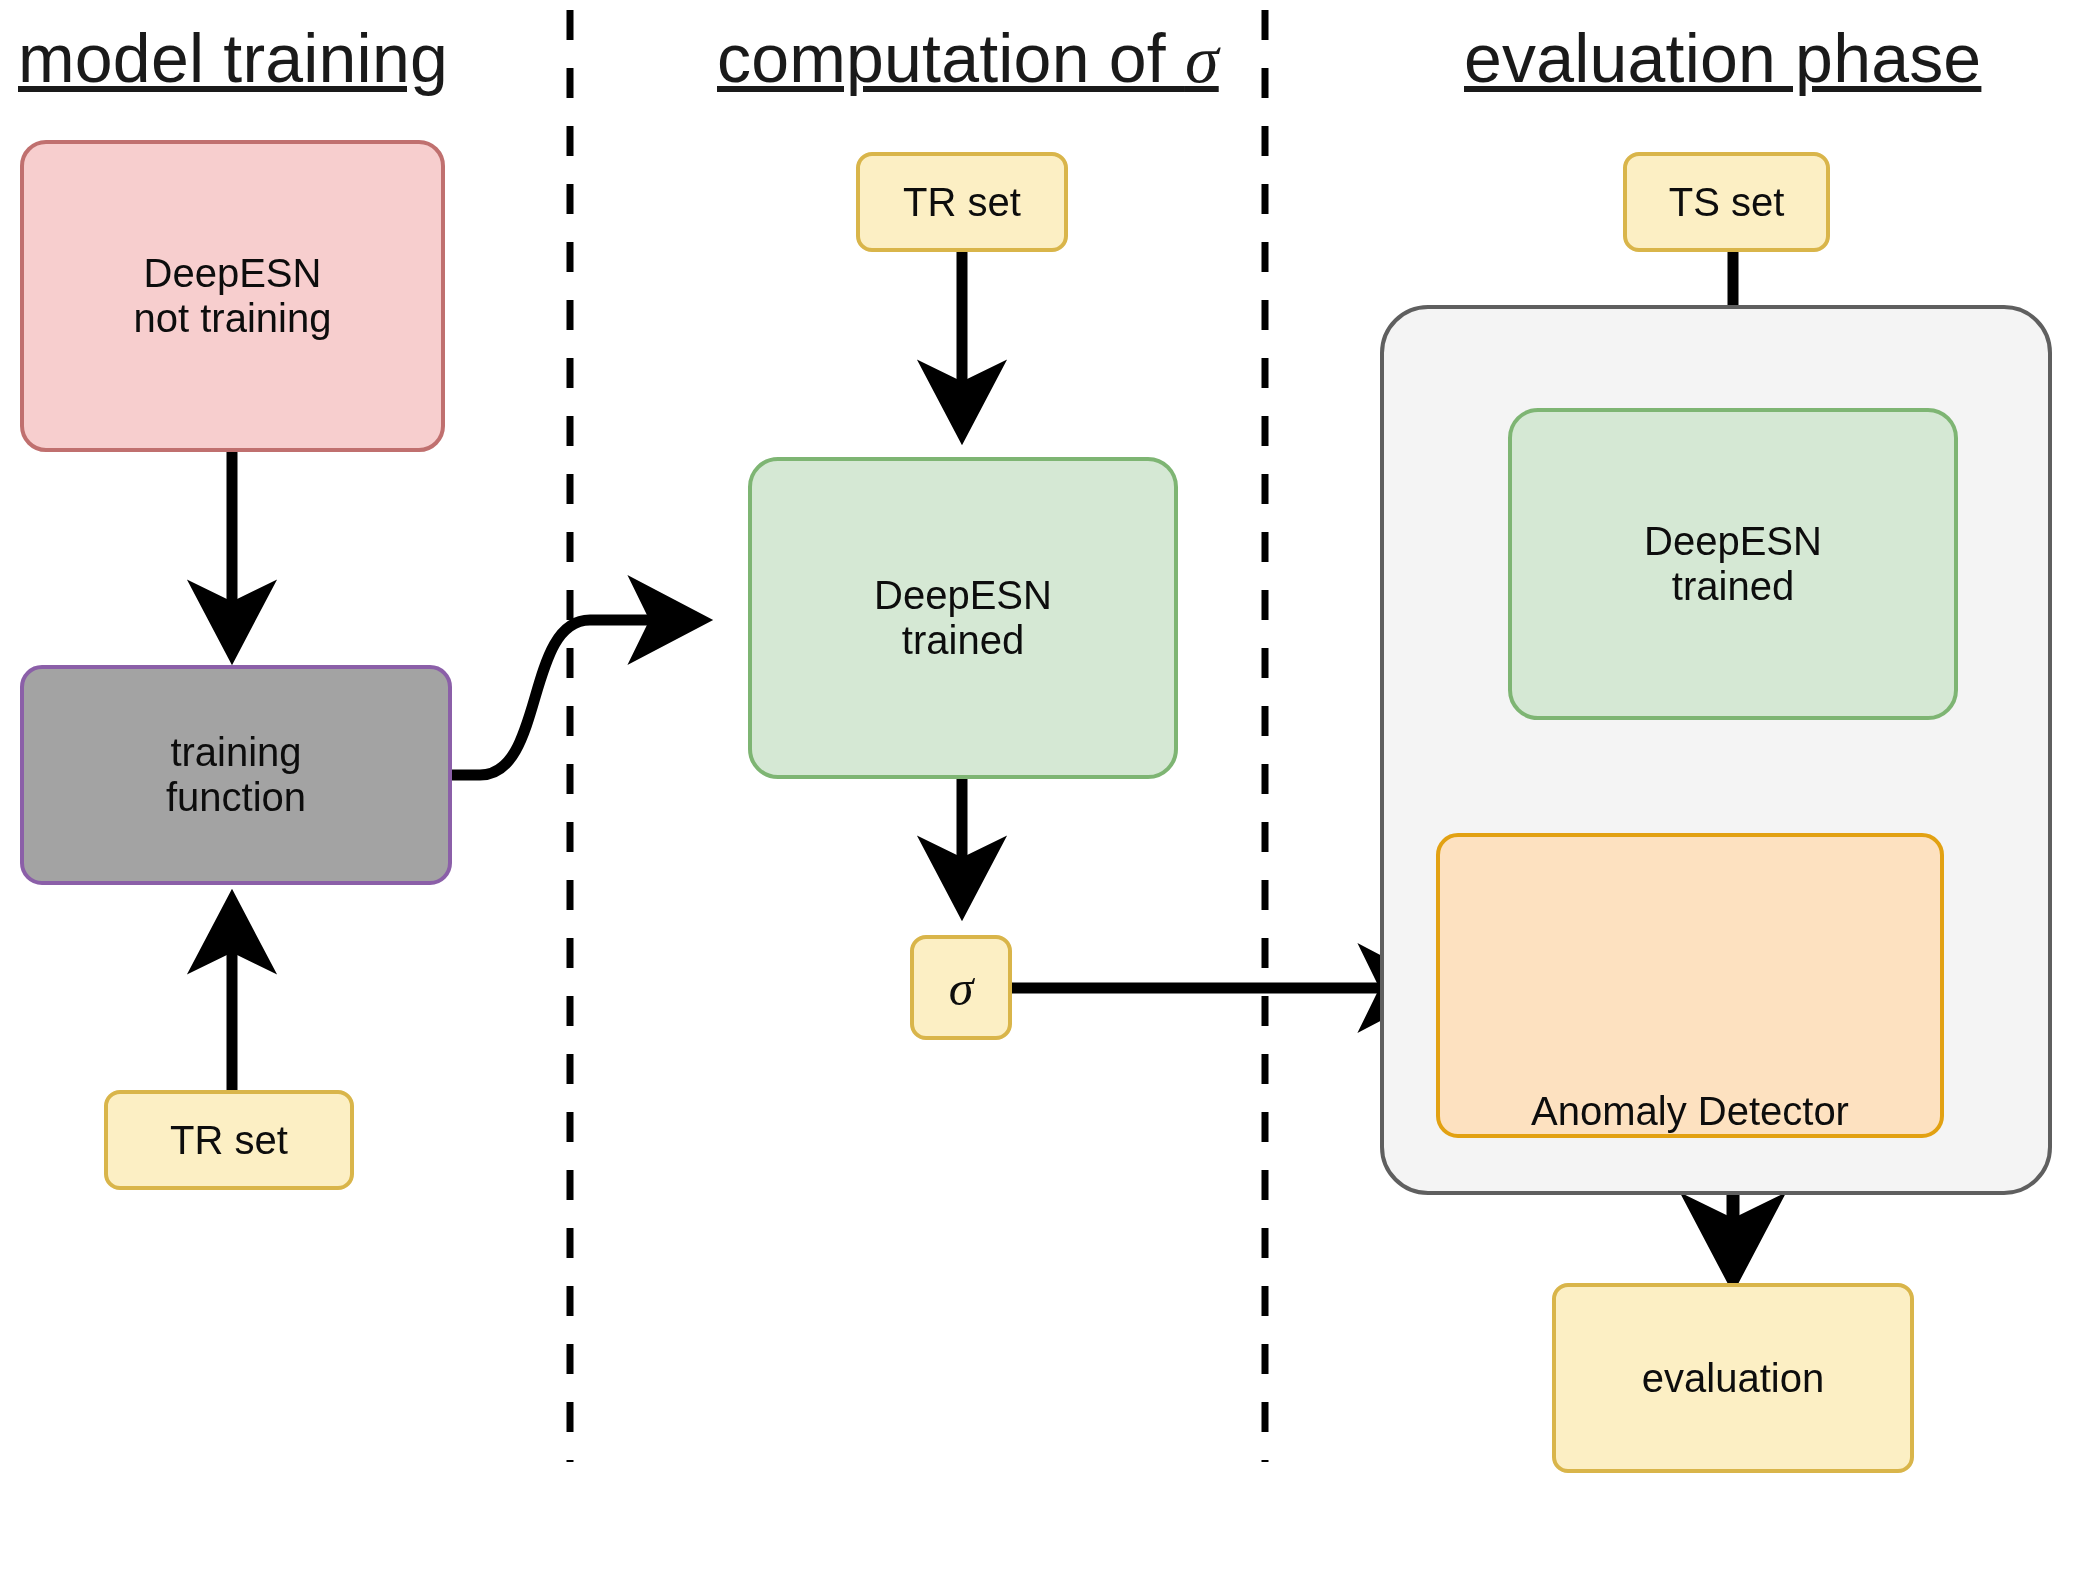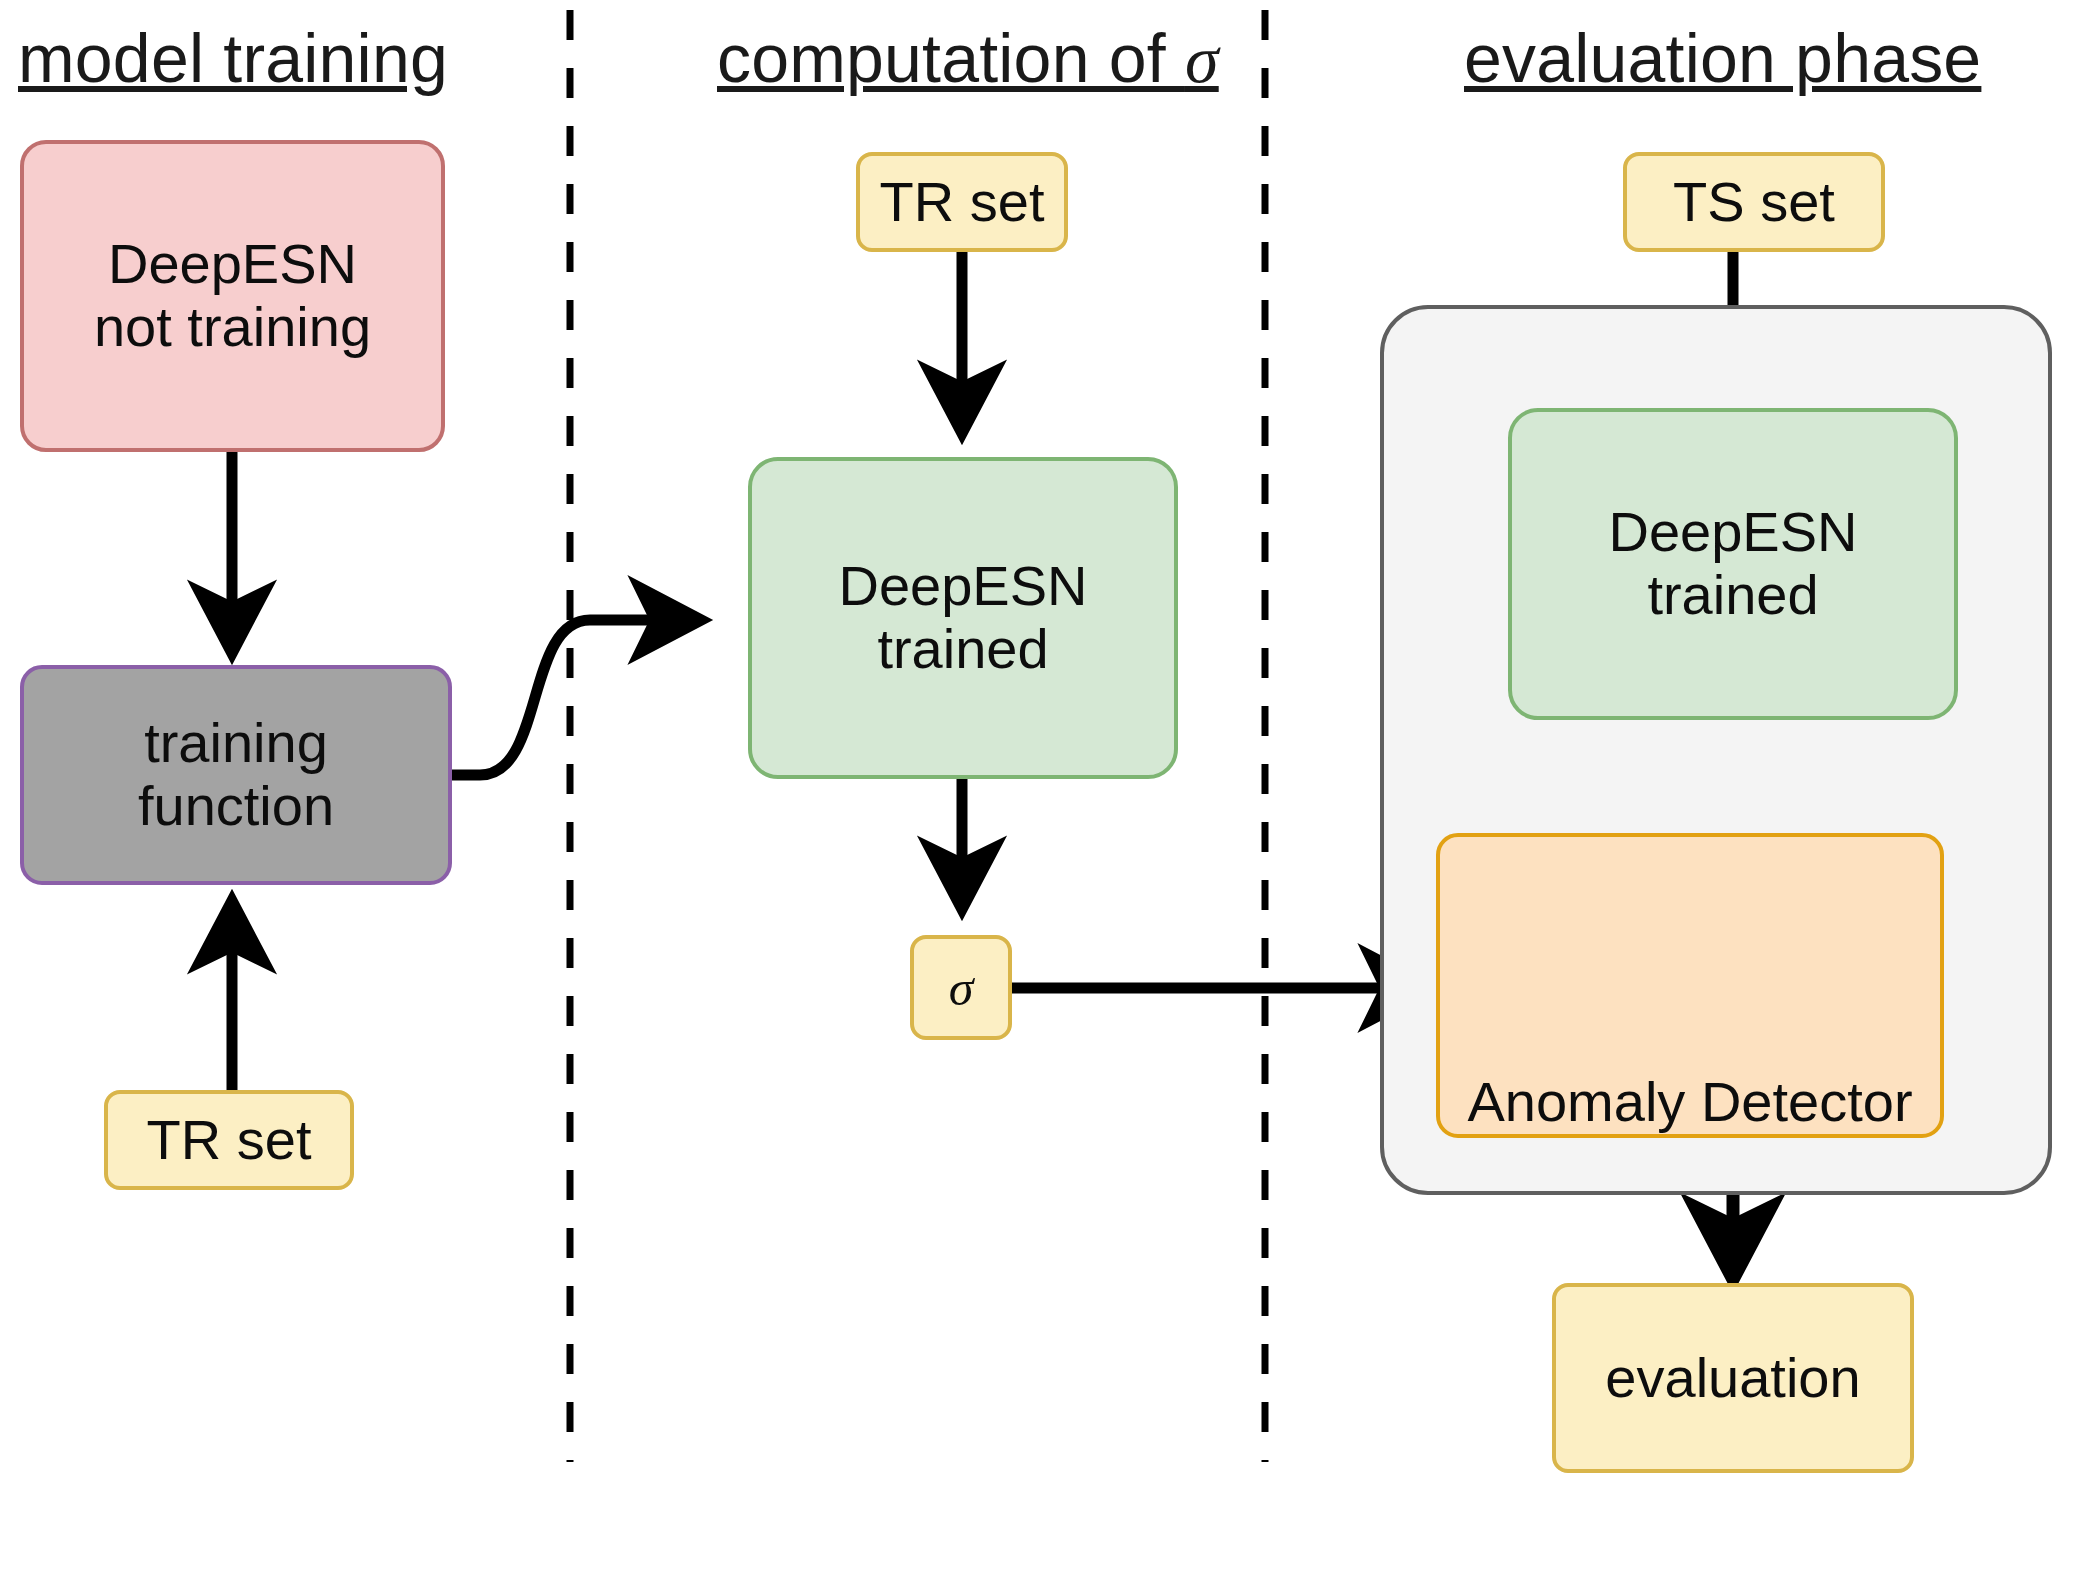--- a/index.html
+++ b/index.html
@@ -8,21 +8,21 @@
   #stage{position:absolute;inset:0;width:2094px;height:1574px;}
 
   .svg-layer{position:absolute;left:0;top:0;width:2094px;height:1574px;pointer-events:none;}
 
   .phase-title{position:absolute;font-size:68px;line-height:1;color:#1a1a1a;
                white-space:nowrap;letter-spacing:0.2px;text-decoration:underline;}
   .phase-title .sig{font-family:"Liberation Serif","DejaVu Serif",serif;font-style:italic;}
 
   .node{position:absolute;box-sizing:border-box;display:flex;align-items:center;
         justify-content:center;text-align:center;line-height:1.12;
-        font-size:56px;color:#0d0d0d;}
+        font-size:40px;color:#0d0d0d;}
   .node span{display:block;}
 
   .n-pink   {background:#F7CECE;border:4px solid #C0706F;border-radius:26px;}
   .n-purple {background:#a3a3a3;border:4px solid #8B5FA8;border-radius:22px;}
   .n-green  {background:#D5E8D4;border:4px solid #7EB573;border-radius:30px;}
   .n-yellow {background:#FCEFC4;border:4px solid #D9B54A;border-radius:16px;}
   .n-orange {background:#FDE1C0;border:4px solid #E2A112;border-radius:22px;}
 
   .n-sigma{font-family:"Liberation Serif","DejaVu Serif",serif;font-style:italic;font-size:50px;}
 
@@ -97,21 +97,21 @@
     <div>
       <span>DeepESN</span>
       <span>trained</span>
     </div>
   </div>
 
   <div class="node n-yellow n-sigma" style="left:910px;top:935px;width:102px;height:105px;">
     <span>σ</span>
   </div>
 
-  <div class="node n-yellow" style="left:1623px;top:152px;width:262px;height:100px;">
+  <div class="node n-yellow" style="left:1623px;top:152px;width:207px;height:100px;">
     <span>TS set</span>
   </div>
 
   <div class="node n-green" style="left:1508px;top:408px;width:450px;height:312px;">
     <div>
       <span>DeepESN</span>
       <span>trained</span>
     </div>
   </div>
 

